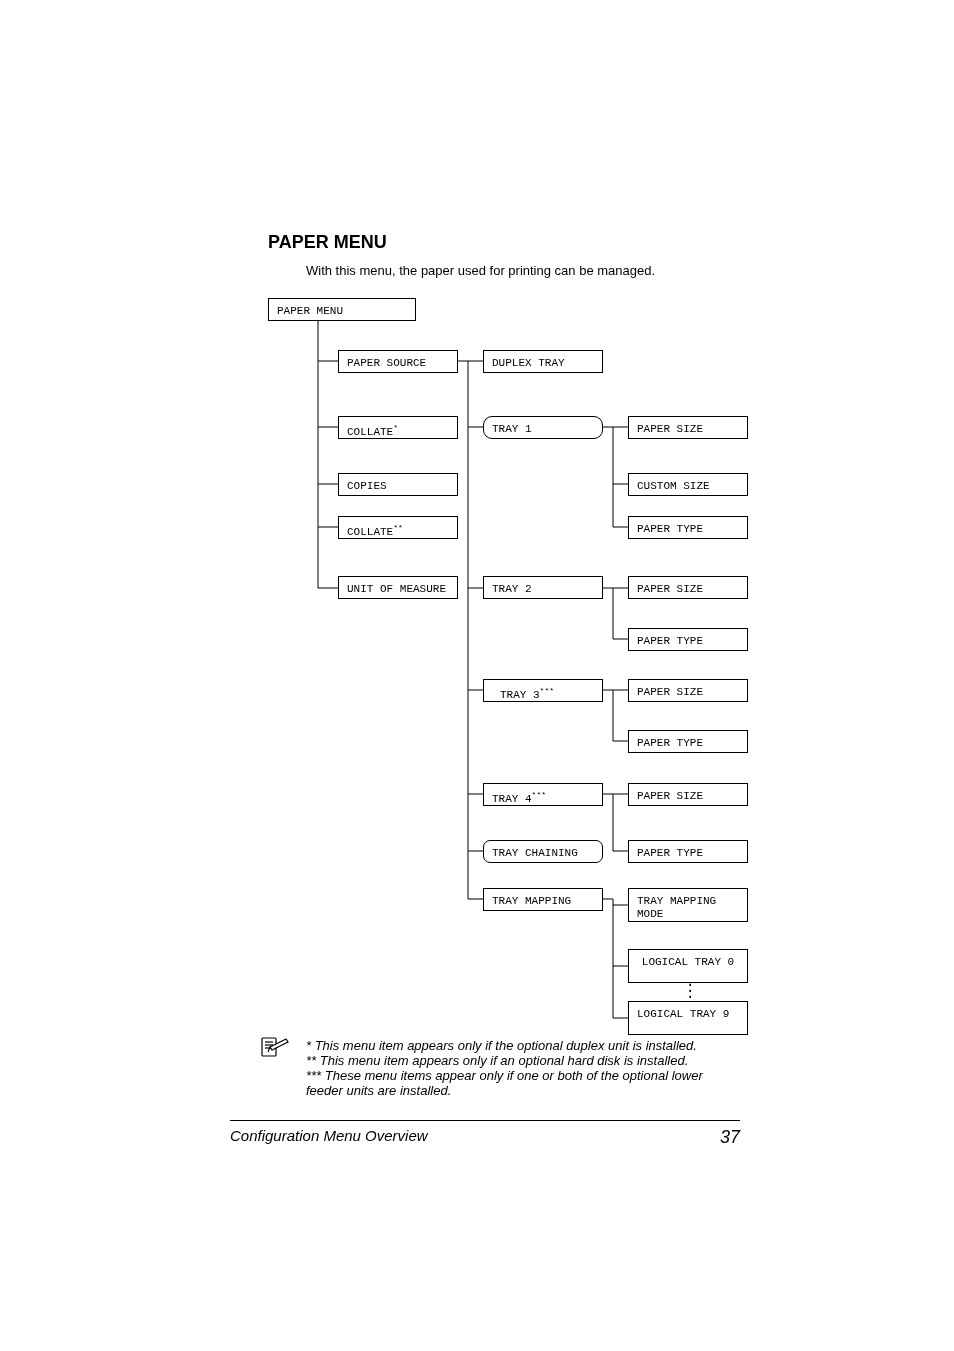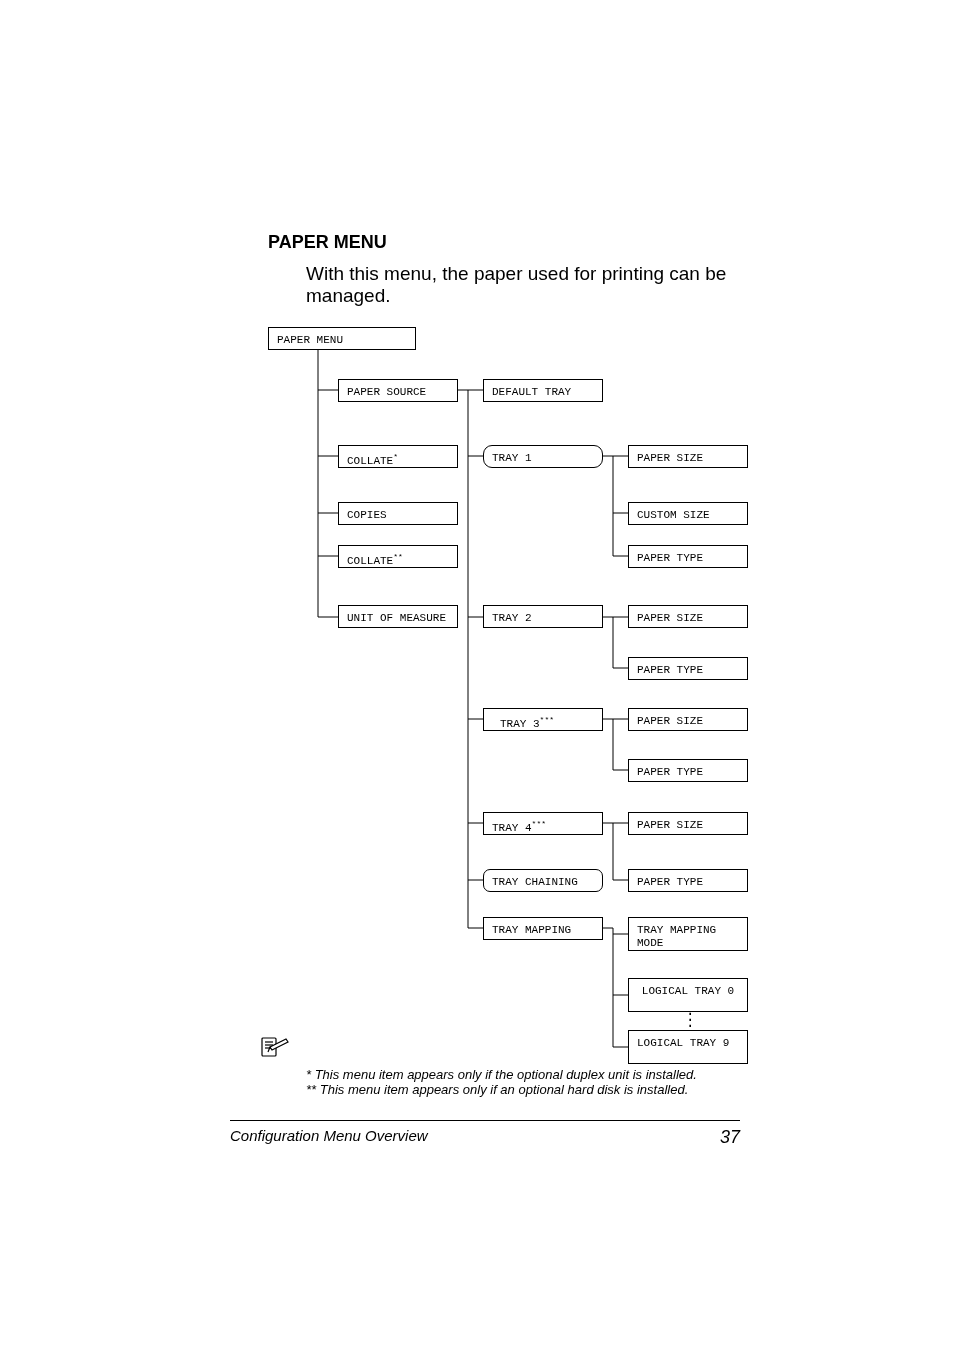--- a/index.html
+++ b/index.html
@@ -19,21 +19,21 @@
       left: 268px;
       top: 232px;
       width: 470px;
     }
     .section-heading {
       font-size: 18px;
       font-weight: bold;
       margin-bottom: 10px;
     }
     .intro {
-      font-size: 19px;
+      font-size: 13px;
       margin-left: 38px;
       margin-bottom: 20px;
     }
     .diagram {
       position: relative;
       height: 730px;
       font-family: "Courier New", monospace;
       font-size: 11px;
     }
     .box {
@@ -180,21 +180,21 @@
     </svg>
 
     <div class="box" id="b-root">PAPER MENU</div>
 
     <div class="box" id="b-paper-source" style="left: 70px; top: 52px;">PAPER SOURCE</div>
     <div class="box" id="b-duplex" style="left: 70px; top: 118px;"><span>COLLATE</span><span class="sup">*</span></div>
     <div class="box" id="b-copies" style="left: 70px; top: 175px;">COPIES</div>
     <div class="box" id="b-collate" style="left: 70px; top: 218px;"><span>COLLATE</span><span class="sup">**</span></div>
     <div class="box" id="b-unit-of-measure" style="left: 70px; top: 278px;">UNIT OF MEASURE</div>
 
-    <div class="box" id="b-default-tray" style="left: 215px; top: 52px;">DEFAULT TRAY</div>
+    <div class="box" id="b-default-tray" style="left: 215px; top: 52px;">DUPLEX TRAY</div>
     <div class="box" id="b-tray1" style="left: 215px; top: 118px;">TRAY 1</div>
     <div class="box" id="b-tray2" style="left: 215px; top: 278px;">TRAY 2</div>
     <div class="box" id="b-tray3" style="left: 215px; top: 381px; padding-left: 16px;"><span>TRAY 3</span><span class="sup">***</span></div>
     <div class="box" id="b-tray4" style="left: 215px; top: 485px;"><span>TRAY 4</span><span class="sup">***</span></div>
     <div class="box" id="b-tray-chaining" style="left: 215px; top: 542px;">TRAY CHAINING</div>
     <div class="box" id="b-tray-mapping" style="left: 215px; top: 590px;">TRAY MAPPING</div>
 
     <div class="box" id="b-paper-size-1" style="left: 360px; top: 118px;">PAPER SIZE</div>
     <div class="box" id="b-custom-size" style="left: 360px; top: 175px;">CUSTOM SIZE</div>
     <div class="box" id="b-paper-type-1" style="left: 360px; top: 218px;">PAPER TYPE</div>
@@ -206,20 +206,21 @@
     <div class="box" id="b-paper-type-4" style="left: 360px; top: 542px;">PAPER TYPE</div>
     <div class="box" id="b-tray-mapping-mode" style="left: 360px; top: 590px;">TRAY MAPPING MODE</div>
     <div class="box" id="b-logical-tray-0" style="left: 360px; top: 651px; text-align: center;">LOGICAL TRAY 0</div>
     <div class="vdots">·<br>·<br>·</div>
     <div class="box" id="b-logical-tray-9" style="left: 360px; top: 703px;">LOGICAL TRAY 9</div>
   </div>
 
   <div class="footnotes">
     <div>* This menu item appears only if the optional duplex unit is installed.</div>
     <div>** This menu item appears only if an optional hard disk is installed.</div>
+    <div>*** These menu items appear only if one or both of the optional lower feeder units are installed.</div>
   </div>
 </div>
 
 <div class="note-icon">
   <svg width="30" height="22" viewBox="0 0 30 22">
     <g stroke="#000" stroke-width="1.2" fill="none">
       <rect x="2" y="2" width="14" height="18" rx="1"></rect>
       <line x1="5" y1="6" x2="13" y2="6"></line>
       <line x1="5" y1="9" x2="13" y2="9"></line>
       <line x1="5" y1="12" x2="13" y2="12"></line>

